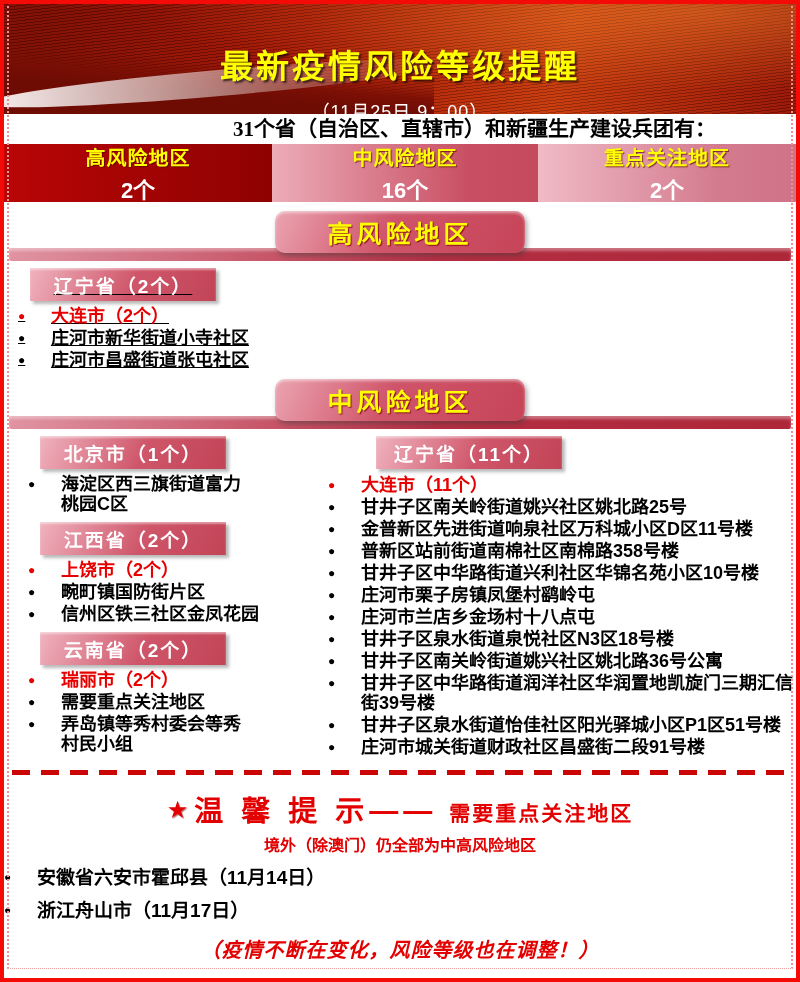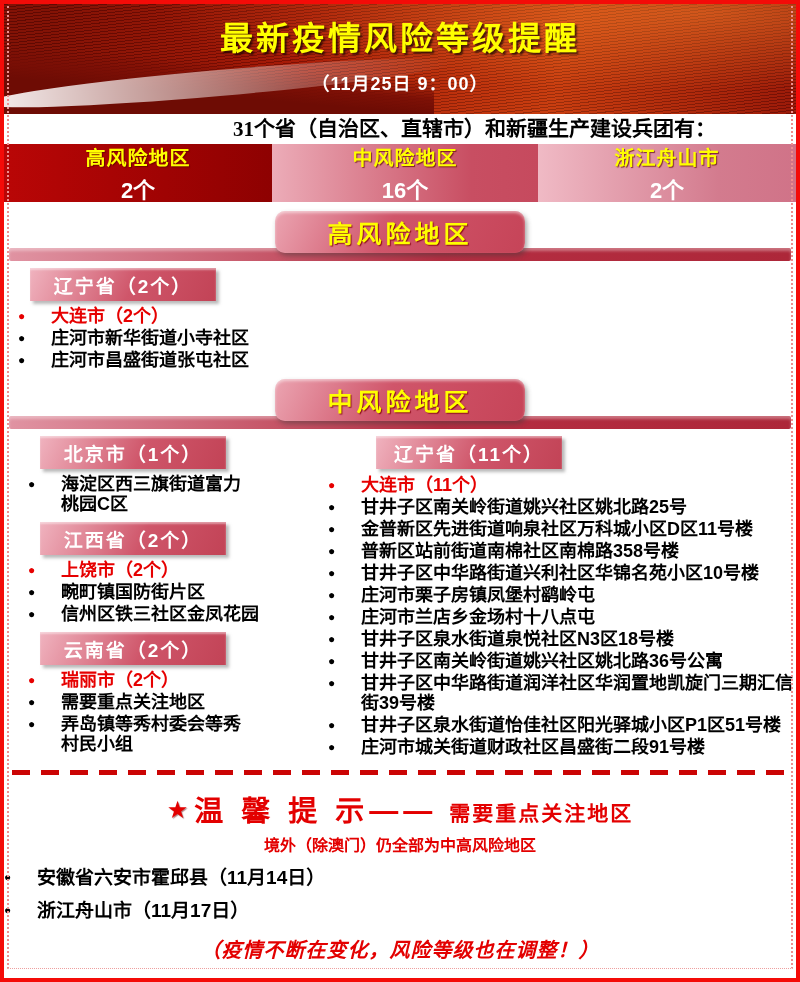--- a/index.html
+++ b/index.html
@@ -16,23 +16,23 @@
     background:
       radial-gradient(ellipse at 88% 8%, rgba(255,150,50,.40), transparent 55%),
       repeating-linear-gradient(173deg, rgba(0,0,0,.22) 0 1px, rgba(255,120,40,.07) 1px 3px),
       linear-gradient(105deg,#7a0b03 6%,#a11405 38%,#c63a0e 70%,#931206 100%);}
   .banner .wedge{position:absolute;left:0;bottom:0;width:430px;height:70px;
     background:linear-gradient(5deg,#6e0c04 34%,rgba(120,14,5,.9) 48%,transparent 66%);}
   .banner .swoosh{position:absolute;left:-20px;bottom:18px;width:470px;height:26px;
     transform:rotate(-5deg);border-radius:50%;
     background:linear-gradient(to right,rgba(255,255,255,.95),rgba(255,255,255,.25) 70%,transparent);}
   .banner-title{position:relative;z-index:2;color:#ffff00;font-weight:bold;
-    font-size:33px;letter-spacing:3px;text-align:center;padding-top:8px;
+    font-size:33px;letter-spacing:3px;text-align:center;padding-top:36px;
     text-shadow:2px 2px 2px rgba(0,0,0,.65);}
-  .banner-sub{position:relative;z-index:2;color:#ffffff;font-weight:bold;
+  .banner-sub{position:relative;z-index:2;color:#ffffff;font-weight:normal;
     font-size:18px;text-align:center;margin-top:9px;letter-spacing:1px;}
   
   .intro{height:30px;line-height:30px;text-align:right;padding-right:80px;
     color:#000;font-weight:bold;font-size:21px;
     font-family:"Liberation Serif","DejaVu Serif",serif;}
   
   .stats{display:flex;height:58px;}
   .stat{display:flex;flex-direction:column;align-items:center;justify-content:center;}
   .stat .lbl{color:#ffff00;font-weight:bold;font-size:20px;letter-spacing:1px;
     text-shadow:1px 1px 1px rgba(90,0,0,.7);}
@@ -57,21 +57,21 @@
     box-shadow:3px 3px 3px rgba(130,130,130,.55), inset 0 2px 2px rgba(255,255,255,.45);}
   
   ul.arealist{list-style:none;margin:5px 0 0;padding:0;}
   li.item{display:flex;align-items:flex-start;margin:2px 0;color:#000;
     font-weight:bold;font-size:18px;line-height:20px;gap:11px;}
   li.item .blt{flex:0 0 14px;margin-right:8px;font-size:12px;line-height:20px;color:#000;}
   li.item .blt::before{content:"●";}
   li.item .txt{white-space:pre-line;}
   li.item.city{color:#e60000;}
   li.item.city .blt{color:#e60000;}
-  .hr-group{padding-left:14px;margin-top:7px;}
+  .hr-group{padding-left:14px;margin-top:7px;text-decoration:underline;}
   .hr-group .prov{margin-left:12px;margin-bottom:4px;}
   
   .cols{display:flex;margin-top:7px;height:330px;}
   .col-left{width:314px;padding-left:24px;box-sizing:border-box;}
   .col-right{flex:1;padding-left:10px;box-sizing:border-box;}
   .col-left .prov{margin:8px 0 4px 12px;}
   .col-left .prov:first-child{margin-top:0;}
   .col-right .prov{margin:0 0 6px 48px;}
   
   .dashes{height:5px;margin:4px 8px 0;
@@ -110,21 +110,21 @@
   <div class="stats">
     <div class="stat stat1">
       <span class="lbl">高风险地区</span>
       <span class="cnt">2个</span>
     </div>
     <div class="stat stat2">
       <span class="lbl">中风险地区</span>
       <span class="cnt">16个</span>
     </div>
     <div class="stat stat3">
-      <span class="lbl">浙江舟山市</span>
+      <span class="lbl">重点关注地区</span>
       <span class="cnt">2个</span>
     </div>
   </div>
 
   <div class="pill">高风险地区</div>
   <div class="redbar"></div>
 
   <div class="hr-group">
     <div class="prov">辽宁省（2个）</div>
     <ul class="arealist">

